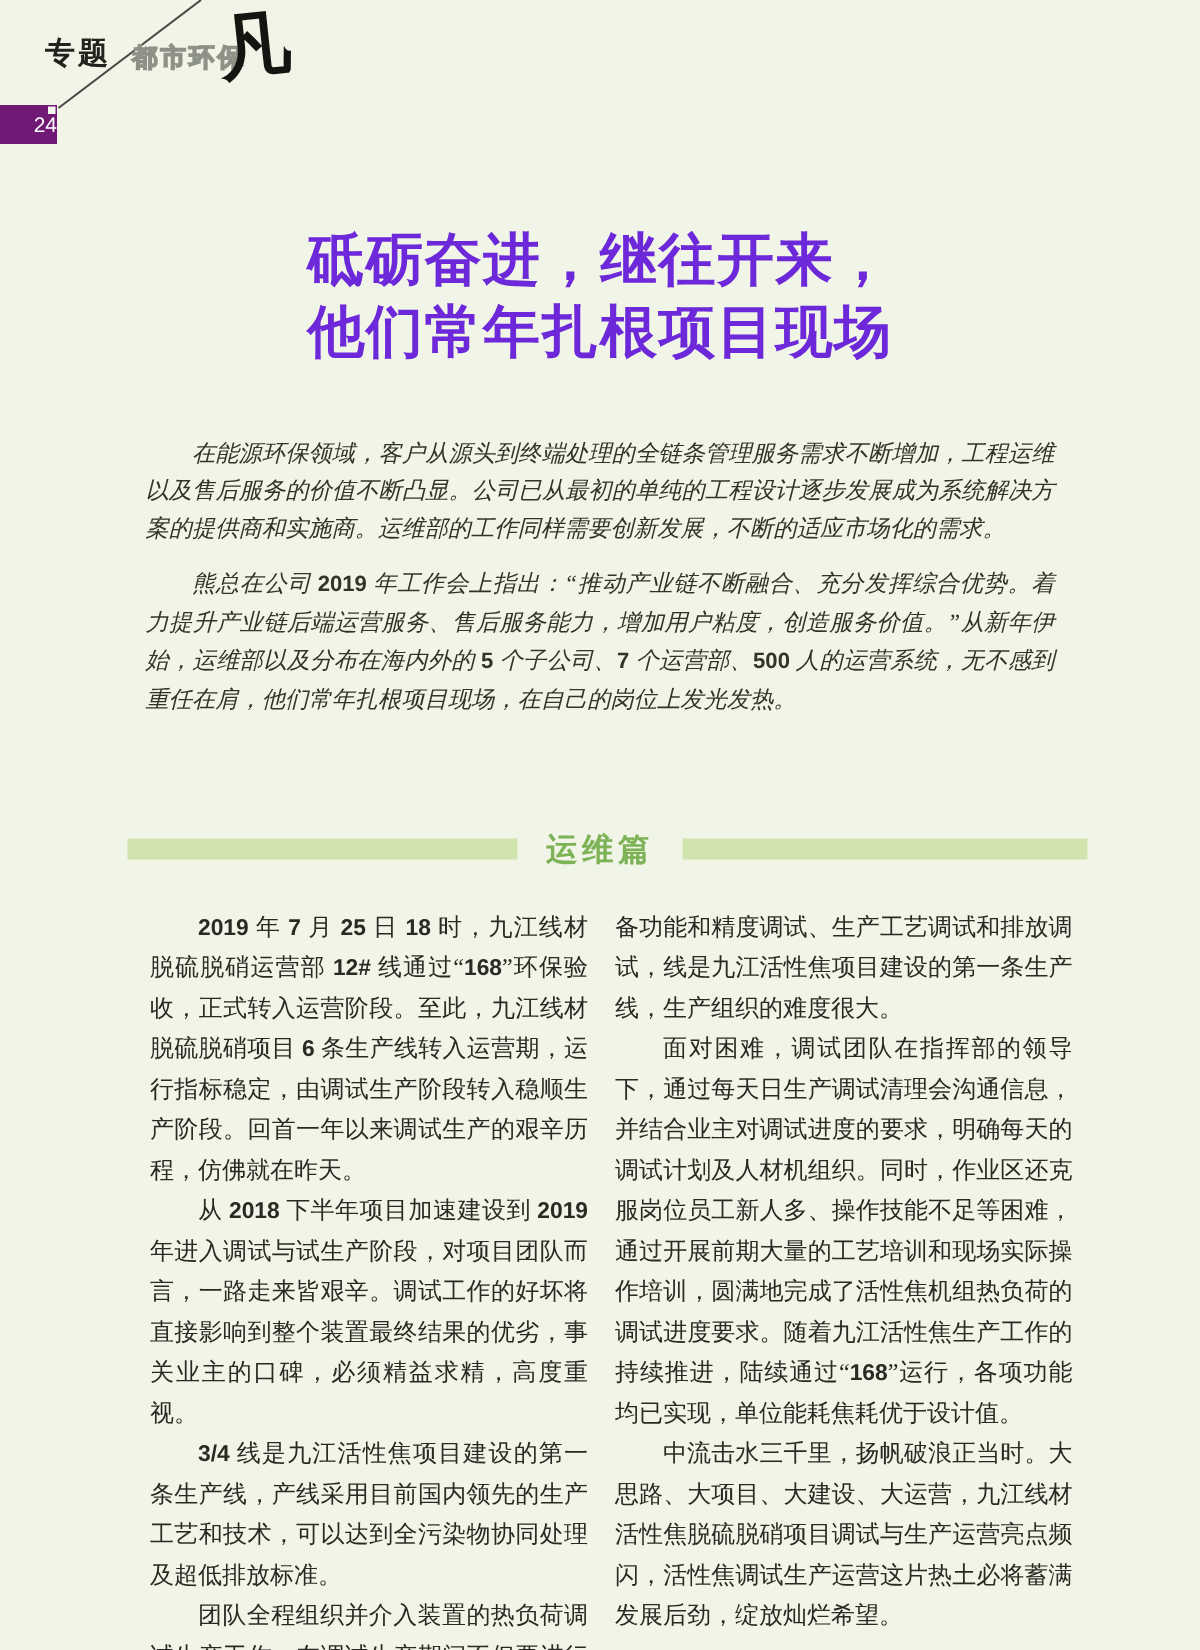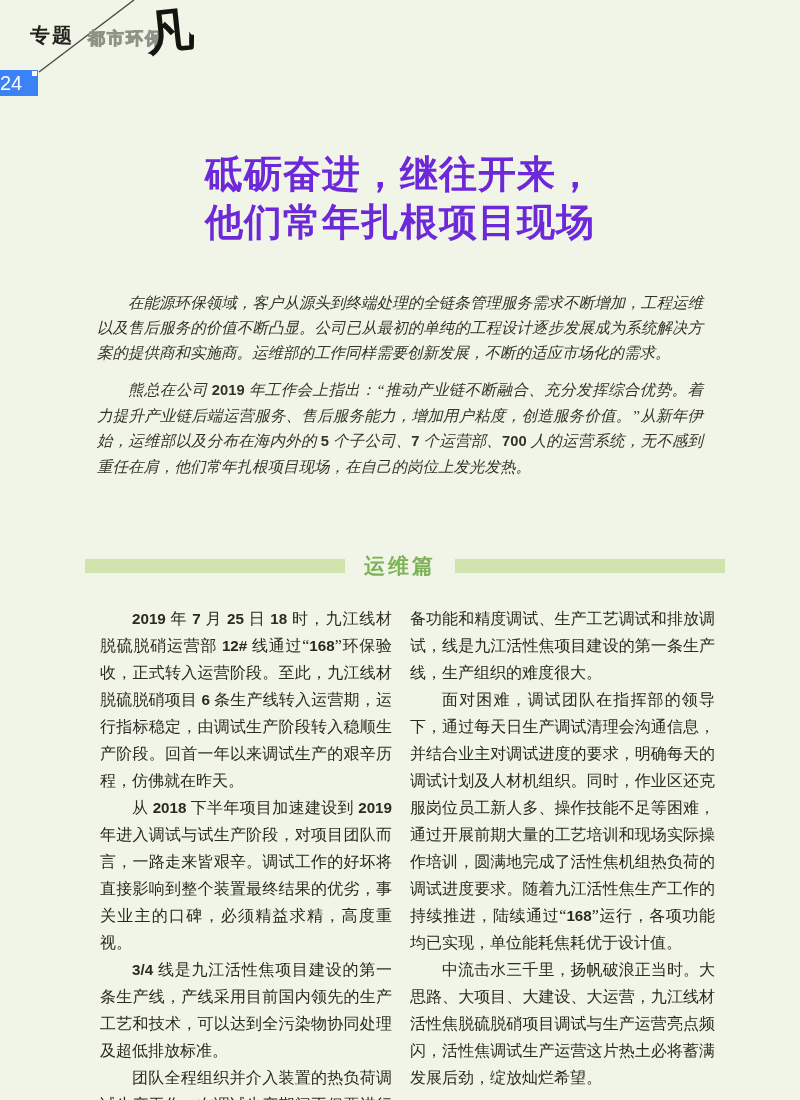--- a/index.html
+++ b/index.html
@@ -25,24 +25,24 @@
     color:#c3c7b6;
     -webkit-text-stroke:0.9px #8d9186;
   }
   .hdr-logo{
     position:absolute;left:146px;top:8px;
     font-size:48px;line-height:48px;color:#141411;
     font-weight:700;transform:rotate(-6deg);
   }
   .page-num-box{
     position:absolute;left:0;top:70px;width:38px;height:26px;
-    background:#3b82f6;
+    background:#701a75;
     color:#ffffff;
     font-family:"Liberation Sans","DejaVu Sans",sans-serif;
-    font-size:20px;line-height:26px;text-align:left;
+    font-size:14px;line-height:26px;text-align:right;
   }
   .page-num-box .corner{
     position:absolute;right:1px;top:1px;width:5px;height:5px;background:#f7faf0;
   }
   
   .title{
     margin:150px 40px 0 40px;
     text-align:center;
     font-family:"Liberation Sans","DejaVu Sans",sans-serif;
     font-weight:900;
@@ -106,21 +106,21 @@
   <span class="corner"></span>
 </div>
 
 <div class="title">
   <div>砥砺奋进，继往开来，</div>
   <div>他们常年扎根项目现场</div>
 </div>
 
 <div class="intro">
   <p class="autonum">在能源环保领域，客户从源头到终端处理的全链条管理服务需求不断增加，工程运维以及售后服务的价值不断凸显。公司已从最初的单纯的工程设计逐步发展成为系统解决方案的提供商和实施商。运维部的工作同样需要创新发展，不断的适应市场化的需求。</p>
-  <p class="autonum">熊总在公司 <span class="num">2019</span> 年工作会上指出：“推动产业链不断融合、充分发挥综合优势。着力提升产业链后端运营服务、售后服务能力，增加用户粘度，创造服务价值。”从新年伊始，运维部以及分布在海内外的 <span class="num">5</span> 个子公司、<span class="num">7</span> 个运营部、<span class="num">700</span> 人的运营系统，无不感到重任在肩，他们常年扎根项目现场，在自己的岗位上发光发热。</p>
+  <p class="autonum">熊总在公司 <span class="num">2019</span> 年工作会上指出：“推动产业链不断融合、充分发挥综合优势。着力提升产业链后端运营服务、售后服务能力，增加用户粘度，创造服务价值。”从新年伊始，运维部以及分布在海内外的 <span class="num">5</span> 个子公司、<span class="num">7</span> 个运营部、<span class="num">500</span> 人的运营系统，无不感到重任在肩，他们常年扎根项目现场，在自己的岗位上发光发热。</p>
 </div>
 
 <div class="badge-row">
   <div class="badge-bar bar-left"></div>
   <div class="badge-text">运维篇</div>
   <div class="badge-bar bar-right"></div>
 </div>
 
 <div class="columns">
   <div class="col col-left">

